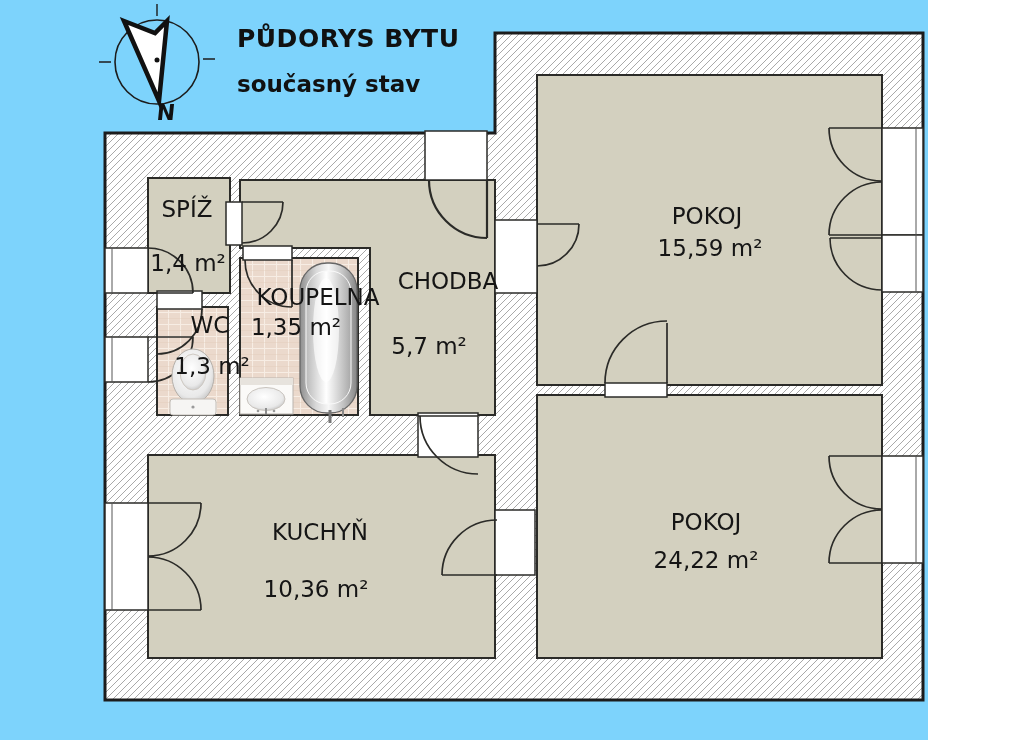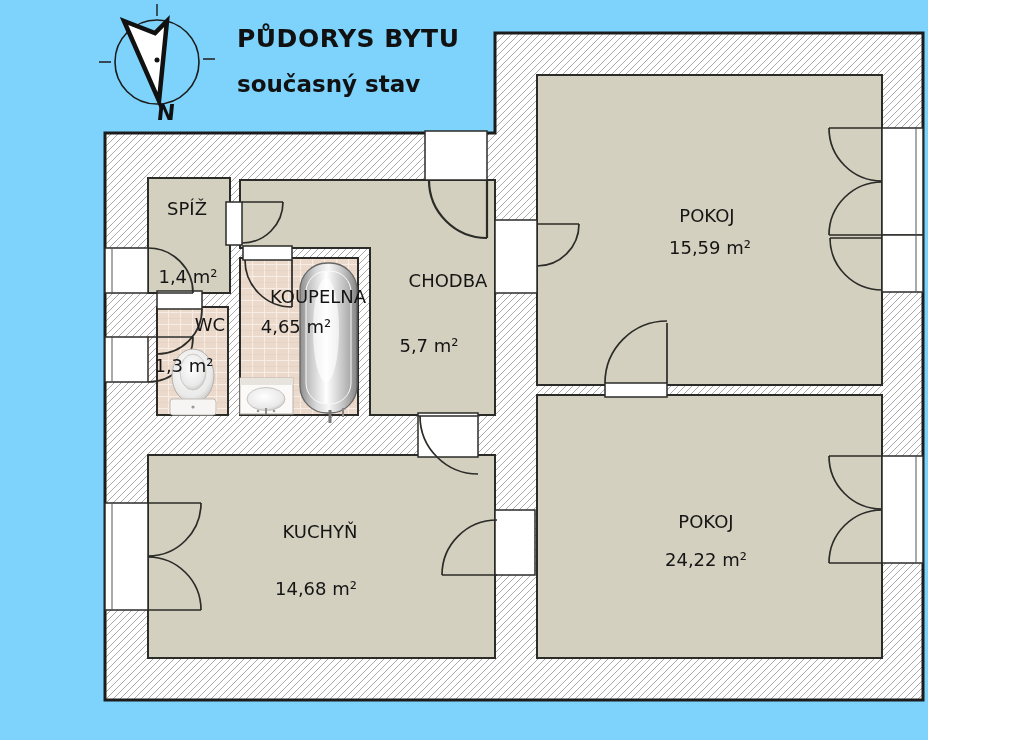--- a/index.html
+++ b/index.html
@@ -1,20 +1,20 @@
 <!DOCTYPE html>
 <html><head>
 <meta charset="utf-8">
 <style>
   html,body{margin:0;padding:0;background:#ffffff;}
   #stage{position:relative;width:928px;height:740px;background:#7dd3fc;overflow:hidden;
          font-family:"DejaVu Sans","Liberation Sans",sans-serif;}
   #plan-svg{position:absolute;left:0;top:0;}
   .lbl{position:absolute;transform:translate(-50%,-50%);white-space:nowrap;
-       color:#151515;font-size:18px;line-height:1;}
+       color:#151515;font-size:23px;line-height:1;}
   .title-line1{position:absolute;left:237px;top:24px;font-size:25px;font-weight:bold;
                color:#111;letter-spacing:.5px;}
   .title-line2{position:absolute;left:237px;top:55px;font-size:23px;font-weight:bold;color:#111;margin-top:16px;}
   .north-lbl{position:absolute;transform:translate(-50%,-50%) skewX(-6deg);
              font-size:22px;font-weight:bold;color:#111;}
 </style>
 </head>
 <body>
 
 <div id="stage">
@@ -132,33 +132,33 @@
     <polygon points="124,21 155,33 167,21 159,101" fill="#ffffff" stroke="#111" stroke-width="4.5" stroke-linejoin="miter"></polygon>
     <circle cx="157" cy="60" r="2.5" fill="#111"></circle>
   </g>
 </svg>
 
   <div class="title-line1">PŮDORYS BYTU</div>
   <div class="title-line2">současný stav</div>
   <div class="north-lbl" style="left:166px;top:112px">N</div>
 
   <div class="lbl" style="left:187px;top:209px">SPÍŽ</div>
-  <div class="lbl" style="left:188px;top:277px">1,4 m²</div>
+  <div class="lbl" style="left:188px;top:263px">1,4 m²</div>
 
   <div class="lbl" style="left:210px;top:325px">WC</div>
-  <div class="lbl" style="left:184px;top:366px">1,3 m²</div>
+  <div class="lbl" style="left:212px;top:366px">1,3 m²</div>
 
   <div class="lbl" style="left:318px;top:297px">KOUPELNA</div>
-  <div class="lbl" style="left:296px;top:327px">4,65 m²</div>
+  <div class="lbl" style="left:296px;top:327px">1,35 m²</div>
 
   <div class="lbl" style="left:448px;top:281px">CHODBA</div>
   <div class="lbl" style="left:429px;top:346px">5,7 m²</div>
 
   <div class="lbl" style="left:707px;top:216px">POKOJ</div>
   <div class="lbl" style="left:710px;top:248px">15,59 m²</div>
 
   <div class="lbl" style="left:706px;top:522px">POKOJ</div>
   <div class="lbl" style="left:706px;top:560px">24,22 m²</div>
 
   <div class="lbl" style="left:320px;top:532px">KUCHYŇ</div>
-  <div class="lbl" style="left:316px;top:589px">14,68 m²</div>
+  <div class="lbl" style="left:316px;top:589px">10,36 m²</div>
 
 </div>
 
 </body></html>

